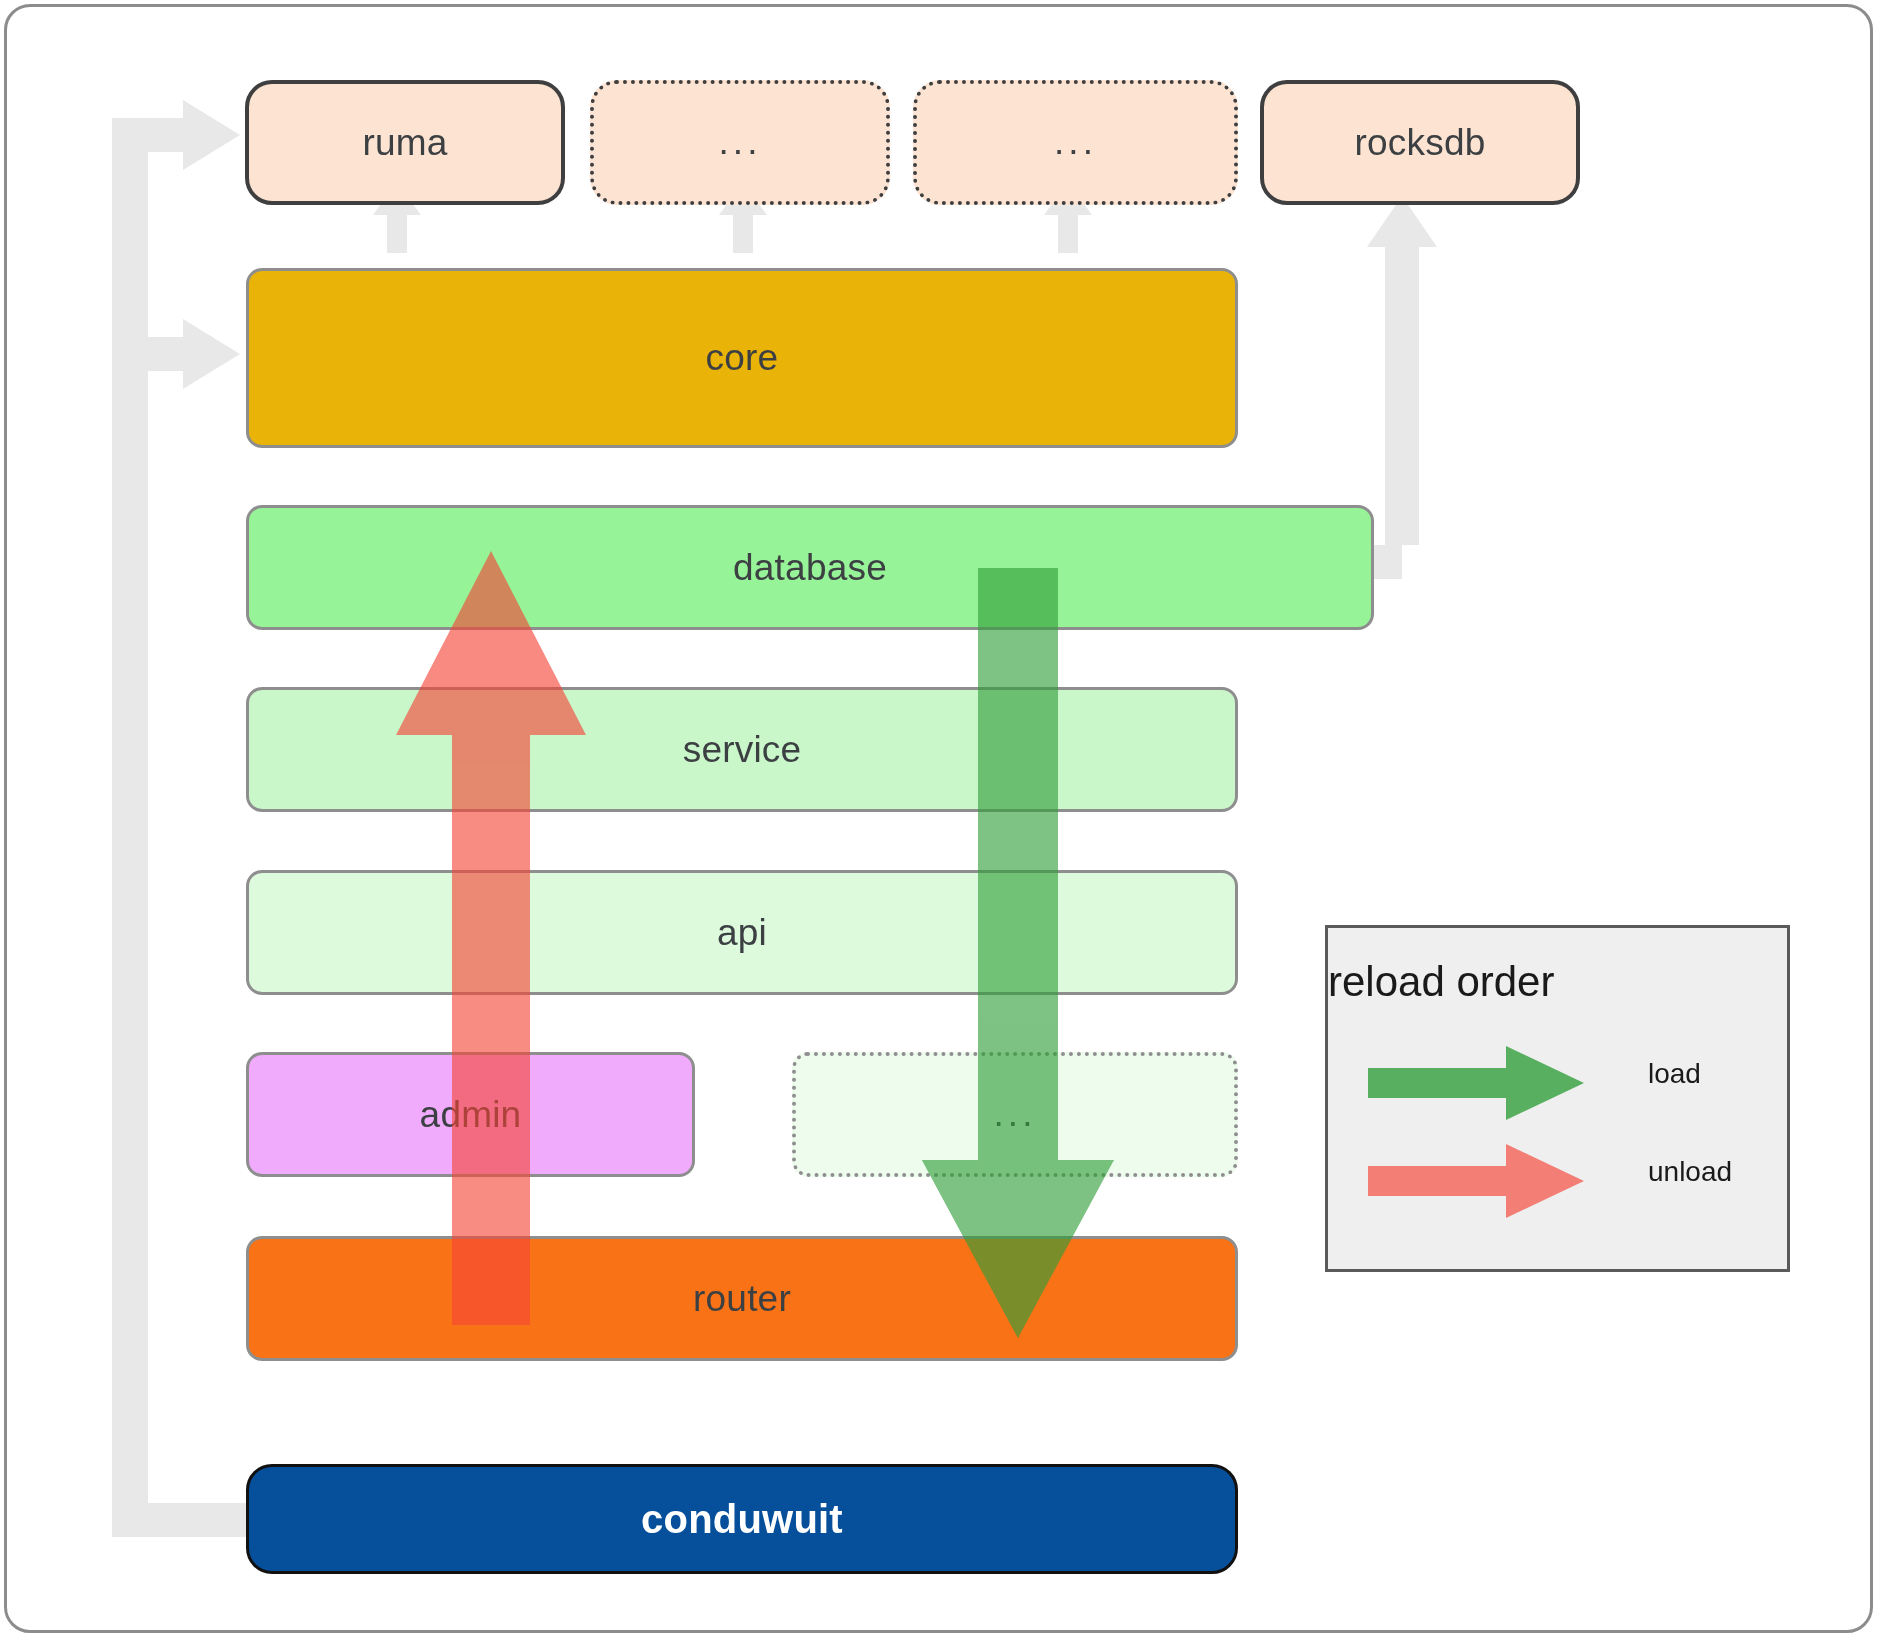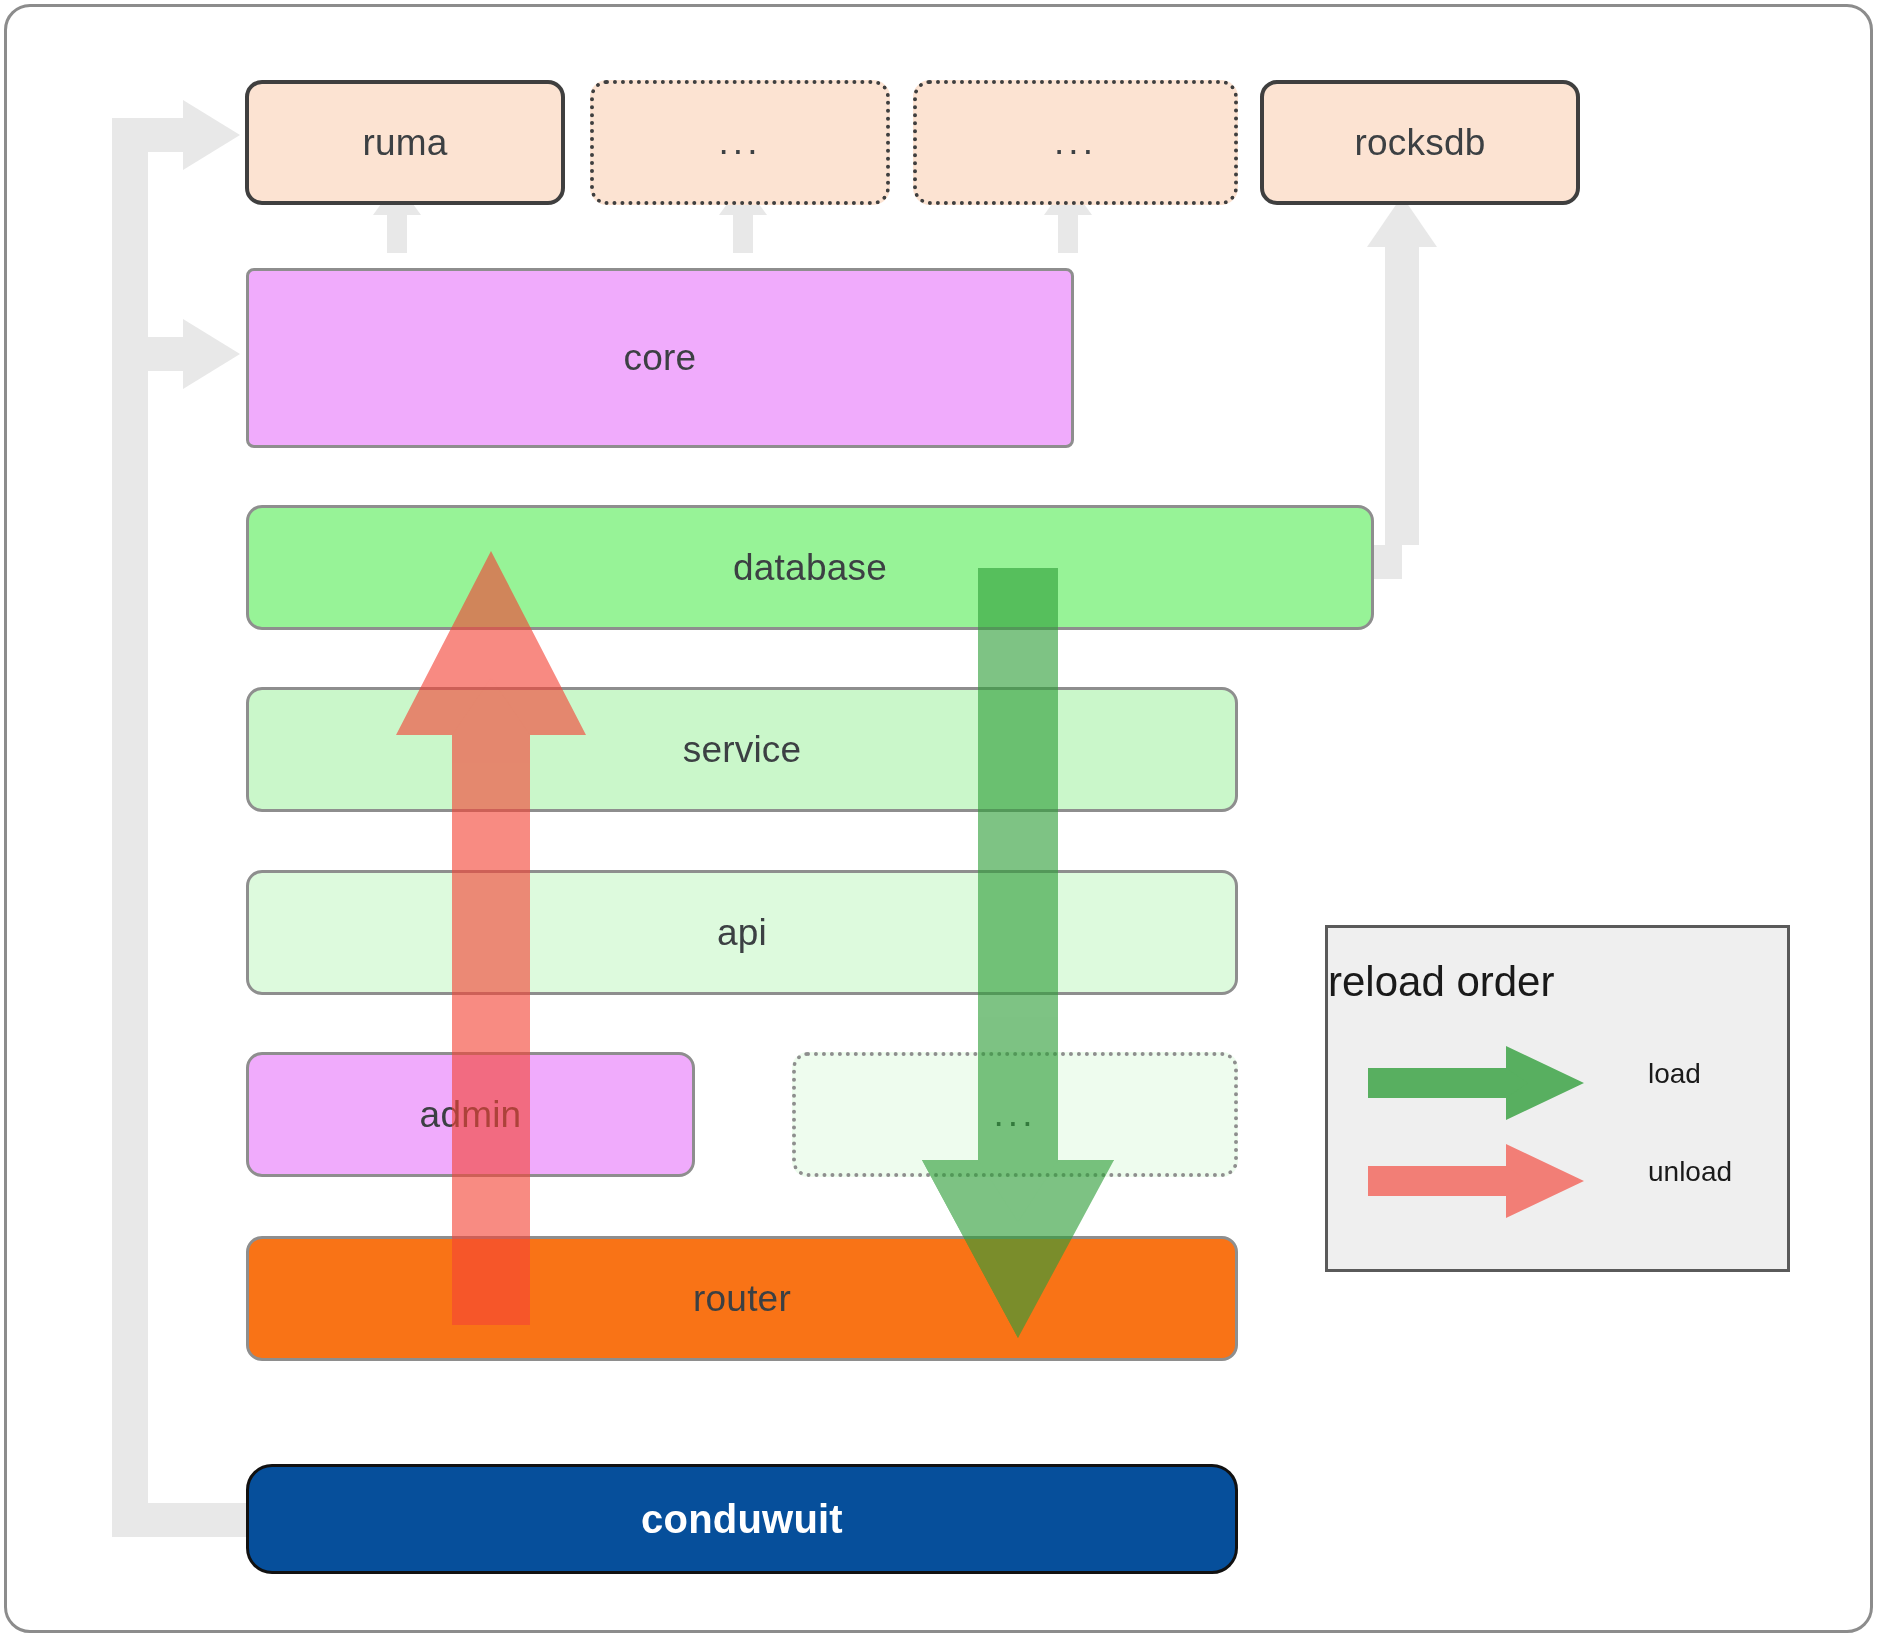--- a/index.html
+++ b/index.html
@@ -39,21 +39,21 @@
     color: #3c4043;
     letter-spacing: 0.2px;
   }
   .node.dotted {
     border-style: dotted !important;
     border-width: 4px !important;
   }
   .crate {
     border: 4px solid #3f3f3f;
     background: #fce3d2;
-    border-radius: 17px;
+    border-radius: 27px;
   }
   .layer {
     border: 3px solid #8e8e8e;
     border-radius: 16px;
   }
   .ellipsis-label {
     font-size: 37px;
     letter-spacing: 4px;
     color: #3c4043;
     line-height: 0.5;
@@ -142,21 +142,21 @@
   </div>
 
   <div class="node crate dotted" style="left:913px; top:80px; width:325px; height:125px;">
     <span class="ellipsis-label">...</span>
   </div>
 
   <div class="node crate" style="left:1260px; top:80px; width:320px; height:125px;align-items:center;">
     <span>rocksdb</span>
   </div>
 
-  <div class="node layer" style="left:246px; top:268px; width:828px; height:180px; background:#f0abfc;border-radius:8px;">
+  <div class="node layer" style="left:246px; top:268px; width:992px; height:180px; background:#eab308;">
     <span>core</span>
   </div>
 
   <div class="node layer" style="left:246px; top:505px; width:1128px; height:125px; background:#97f397;">
     <span>database</span>
   </div>
 
   <div class="node layer" style="left:246px; top:687px; width:992px; height:125px; background:#caf7ca;">
     <span>service</span>
   </div>

